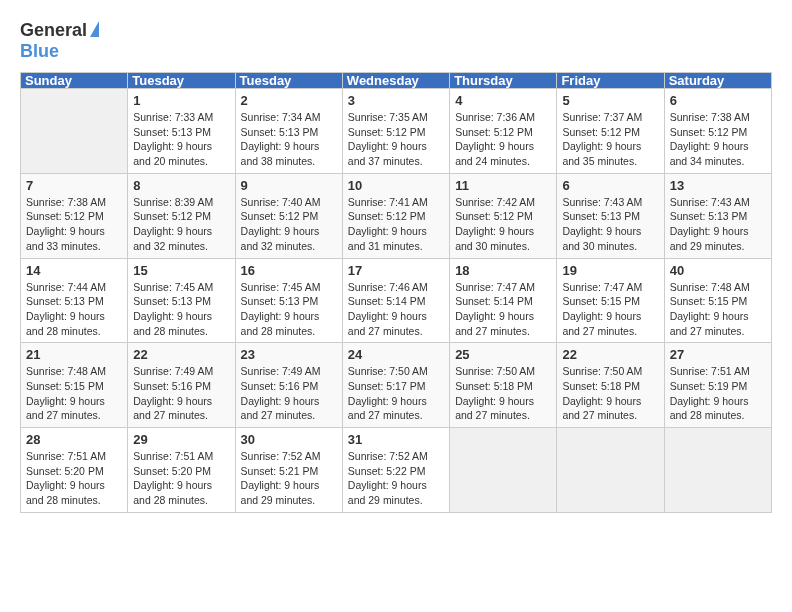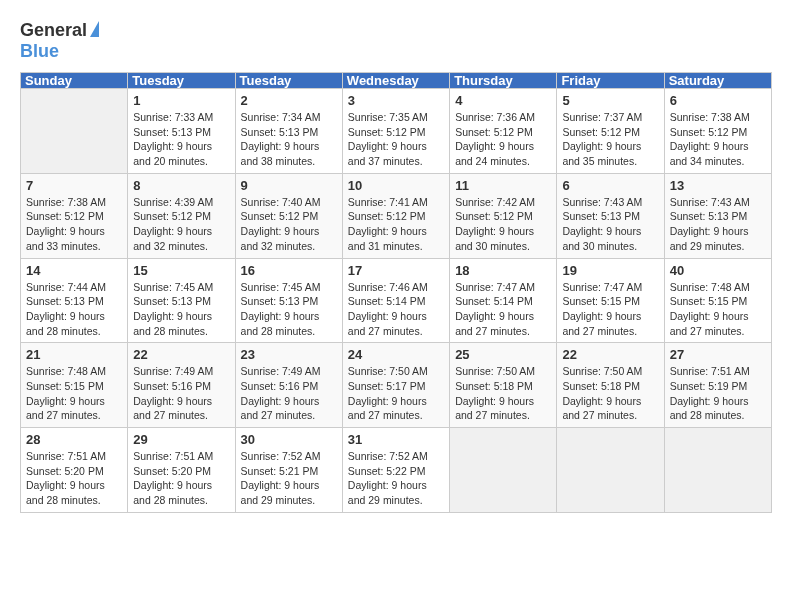--- a/index.html
+++ b/index.html
@@ -172,21 +172,21 @@
           <span class="day-number">7</span>
           <div class="cell-content">
             <div>Sunrise: 7:38 AM</div>
             <div>Sunset: 5:12 PM</div>
             <div>Daylight: 9 hours and 33 minutes.</div>
           </div>
         </td>
         <td>
           <span class="day-number">8</span>
           <div class="cell-content">
-            <div>Sunrise: 4:39 AM</div>
+            <div>Sunrise: 8:39 AM</div>
             <div>Sunset: 5:12 PM</div>
             <div>Daylight: 9 hours and 32 minutes.</div>
           </div>
         </td>
         <td>
           <span class="day-number">9</span>
           <div class="cell-content">
             <div>Sunrise: 7:40 AM</div>
             <div>Sunset: 5:12 PM</div>
             <div>Daylight: 9 hours and 32 minutes.</div>

